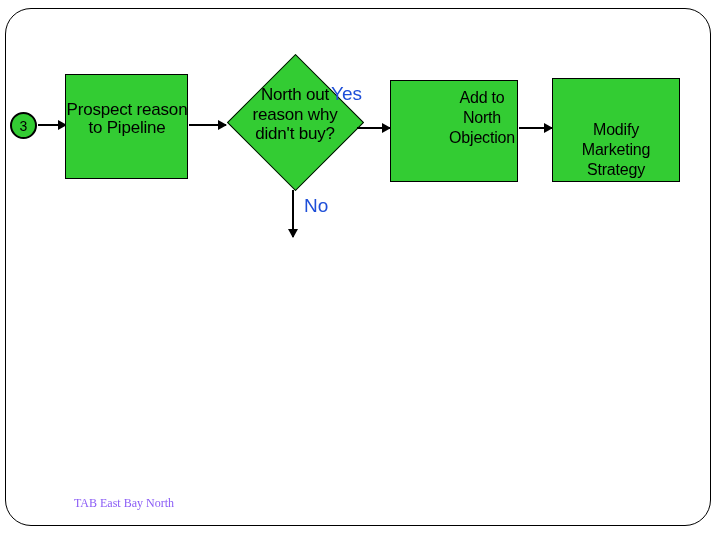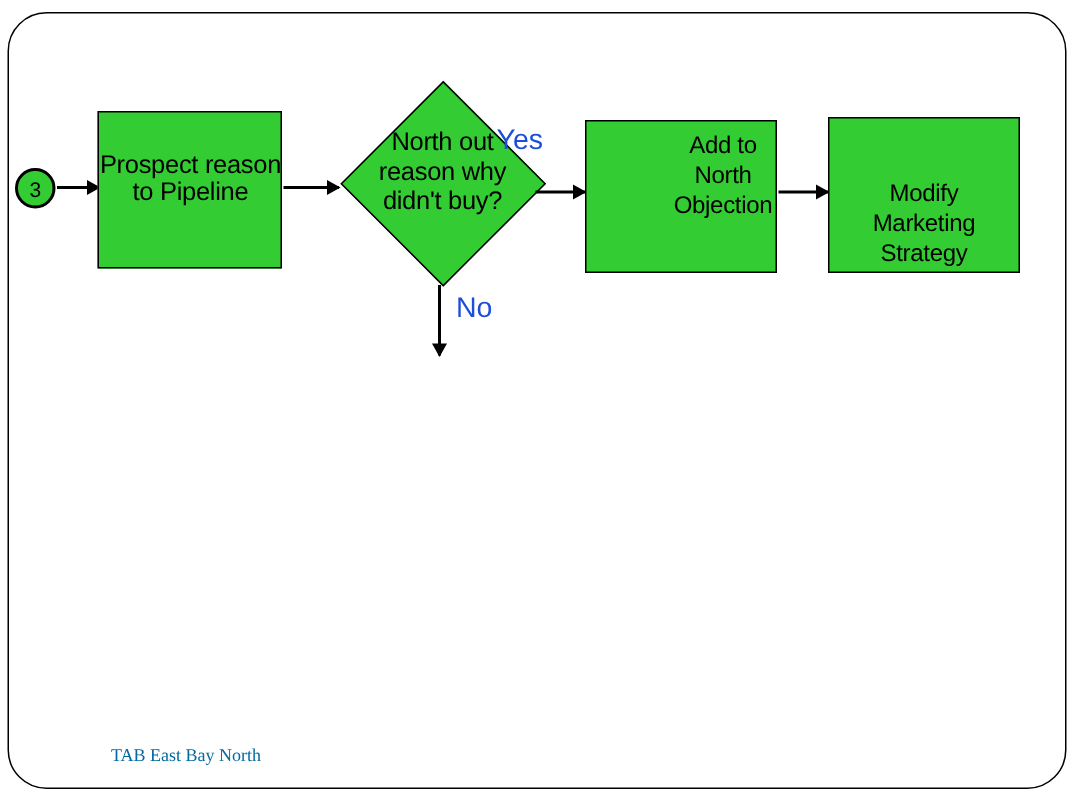--- a/index.html
+++ b/index.html
@@ -110,21 +110,21 @@
     color: #1d4ed8;
     white-space: nowrap;
   }
 
   #footer-text {
     position: absolute;
     left: 74px;
     top: 496px;
     font-family: "Liberation Serif", serif;
     font-size: 12px;
-    color: #0369a1;
+    color: #8b5cf6;
     white-space: nowrap;
   }
 </style>
 </head>
 <body>
 
 <div id="slide">
 
   <div id="slide-frame"></div>
 

